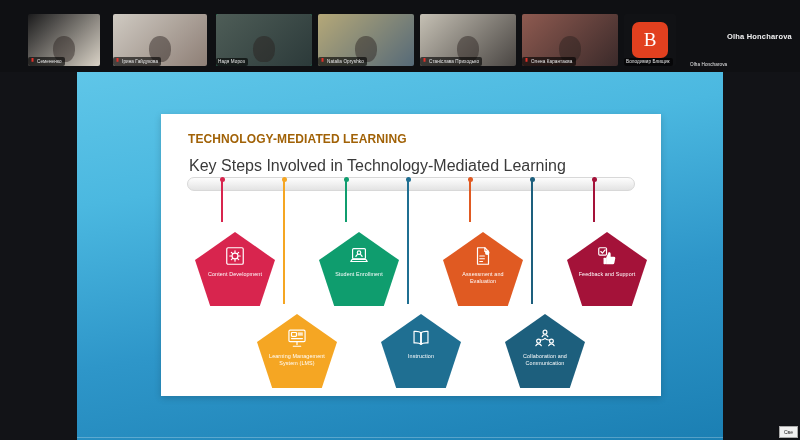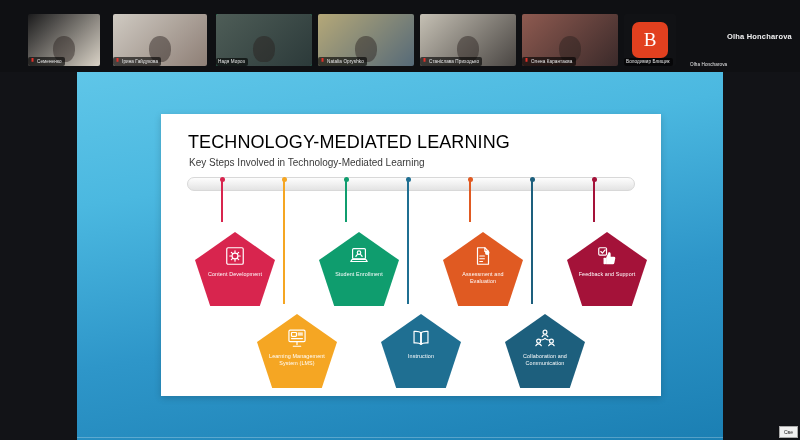--- a/index.html
+++ b/index.html
@@ -72,25 +72,25 @@
   .streak.s2 { width: 128px; left: 455px; top: 188px; transform: rotate(47deg); opacity:.8;}
   .streak.s3 { width: 70px;  left: 500px; top: 160px; transform: rotate(47deg); opacity:.55;}
 
   
   #slide {
     position: absolute; left: 84px; top: 42px; width: 500px; height: 282px;
     background: #ffffff; box-shadow: 0 2px 7px rgba(0,0,0,.18);
   }
   #slide-title {
     position: absolute; left: 27px; top: 18px;
-    font-size: 18px; font-weight: normal; color: #000000; letter-spacing: .1px;
+    font-size: 12px; font-weight: bold; color: #a16207; letter-spacing: .1px;
   }
   #slide-sub {
     position: absolute; left: 28px; top: 43px;
-    font-size: 10px; color: #3a3a3a;
+    font-size: 16px; color: #3a3a3a;
   }
 
   
   #rail {
     position: absolute; left: 26px; top: 63px; width: 448px; height: 14px;
     background: linear-gradient(180deg,#fdfdfd 0%,#f1f1f1 48%,#e3e3e3 100%);
     border: 1px solid #d8d8d8; border-radius: 7px;
   }
   .stem { position: absolute; width: 2px; }
   .stem .dot {

